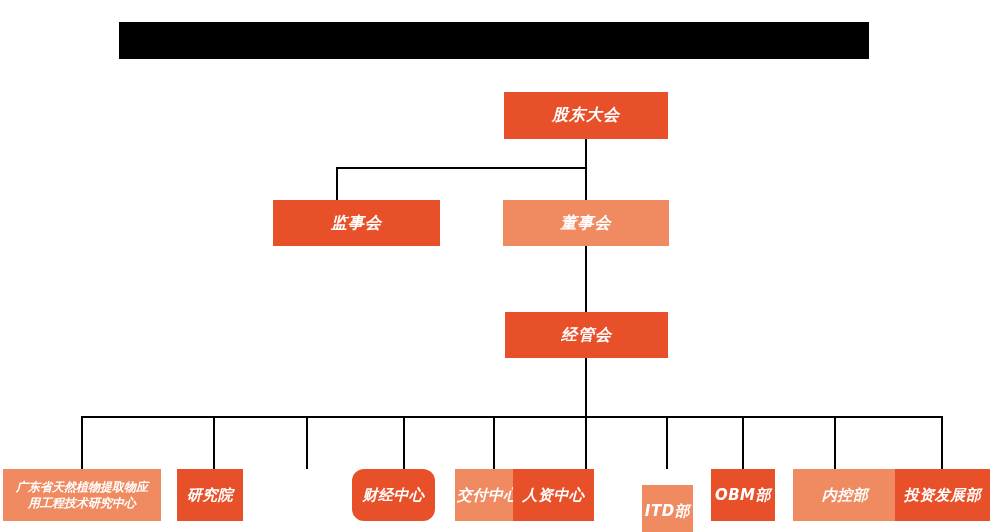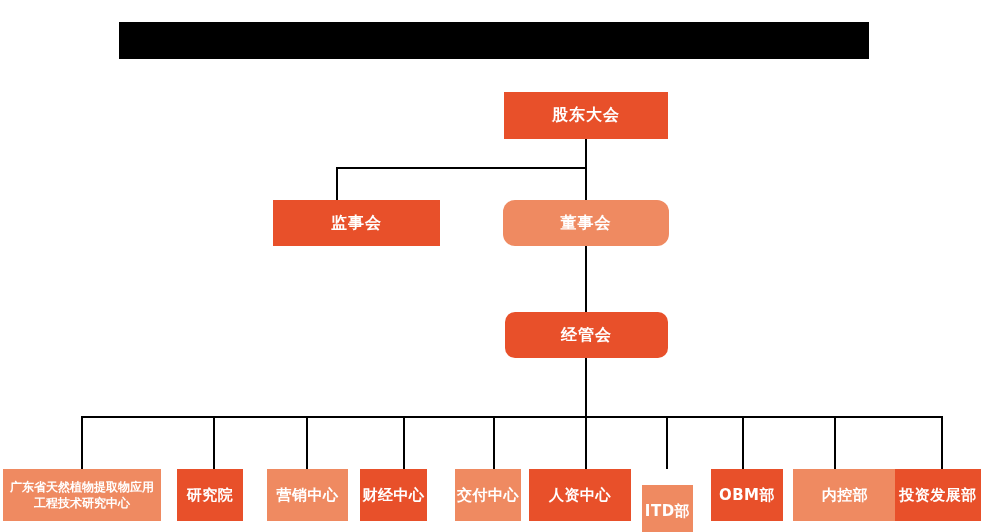--- a/index.html
+++ b/index.html
@@ -35,41 +35,42 @@
     display: flex;
     align-items: center;
     justify-content: center;
     color: var(--node_text, #ffffff);
     font-weight: bold;
     font-size: 16px;
     letter-spacing: 1px;
     white-space: nowrap;
     text-align: center;
     box-sizing: border-box;
+    font-style: italic;
   }
   .node.primary   { background: var(--primary, #e8502a); }
   .node.secondary { background: var(--secondary, #ef8a61); }
 
   .n-shareholders { left: 504px; top: 92px;  width: 164px; height: 47px; }
   .n-supervisory  { left: 253px; top: 200px; width: 167px; height: 46px; margin-left: 20px; }
-  .n-board        { left: 503px; top: 200px; width: 166px; height: 46px; border-radius: 12px; }
-  .n-management   { left: 505px; top: 312px; width: 163px; height: 46px; border-radius: 10px; }
+  .n-board        { left: 503px; top: 200px; width: 166px; height: 46px; }
+  .n-management   { left: 505px; top: 312px; width: 163px; height: 46px; }
 
   .dept { top: 469px; height: 52px; font-size: 15px; letter-spacing: 0.5px; }
   .d0 { left: 3px;   width: 158px; font-size: 12px; letter-spacing: 0;
-        white-space: normal; line-height: 1.35; padding: 0 4px; }
+        white-space: normal; line-height: 1.35; padding: 0 10px; }
   .d1 { left: 177px; width: 66px; }
   .d2 { left: 267px; width: 81px; }
-  .d3 { left: 360px; width: 67px; }
+  .d3 { left: 352px; width: 83px; border-radius: 12px; }
   .d4 { left: 455px; width: 66px; }
-  .d5 { left: 529px; width: 102px; }
+  .d5 { left: 513px; width: 81px; }
   .d6 { left: 642px; width: 51px; margin-top: 16px; }
-  .d7 { left: 711px; width: 72px; }
+  .d7 { left: 711px; width: 64px; }
   .d8 { left: 793px; width: 104px; }
-  .d9 { left: 895px; width: 86px; }
+  .d9 { left: 895px; width: 95px; }
 </style>
 </head>
 <body>
 
 <div class="stage">
 
   <div class="header-bar"></div>
 
   <svg class="connectors" viewBox="0 0 997 532" shape-rendering="crispEdges">
     <g stroke="#000000" stroke-width="2" fill="none">
@@ -103,21 +104,20 @@
   <div class="node primary n-supervisory">监事会</div>
 
   <div class="node secondary n-board">董事会</div>
 
   <div class="node primary n-management">经管会</div>
 
   <div class="node secondary dept d0">广东省天然植物提取物应用工程技术研究中心</div>
 
   <div class="node primary dept d1">研究院</div>
 
-  <div class="node secondary dept d2">营销中心</div>
 
   <div class="node primary dept d3">财经中心</div>
 
   <div class="node secondary dept d4">交付中心</div>
 
   <div class="node primary dept d5">人资中心</div>
 
   <div class="node secondary dept d6">ITD部</div>
 
   <div class="node primary dept d7">OBM部</div>

